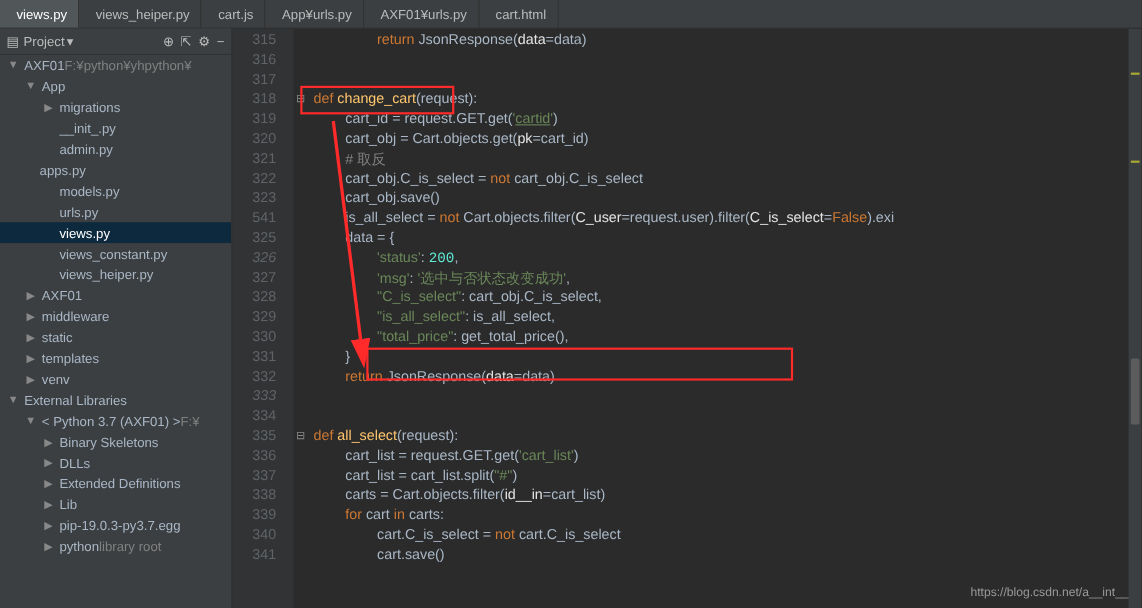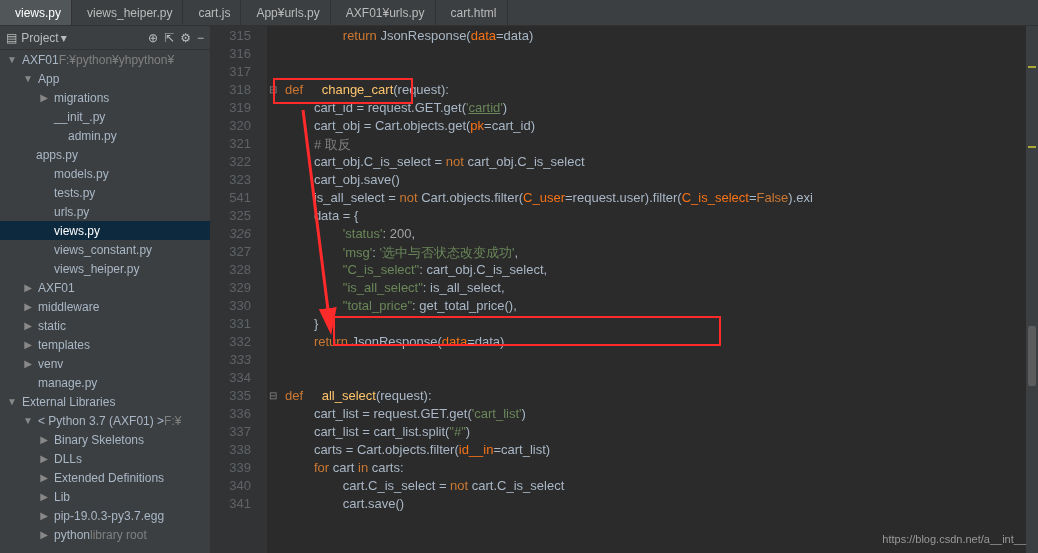--- a/index.html
+++ b/index.html
@@ -19,25 +19,25 @@
 .tree-row .tw { width:12px; display:inline-block; text-align:center; color:#888; font-size:10px; }
 .tree-row .ic { margin-right:4px; display:inline-flex; }
 .dim { color:#808080; }
 .editor { flex:1; background:#2b2b2b; position:relative; overflow:hidden; font-family:Consolas, monospace; font-size:13px; }
 .gutter { position:absolute; left:0; top:0; width:56px; background:#313335; height:100%; }
 .glyph { position:absolute; left:56px; top:0; width:18px; height:100%; }
 .lines { position:absolute; left:74px; top:0; right:0; }
 .ln { position:absolute; left:0; width:40px; text-align:right; color:#606366; }
 .code-line { position:absolute; left:0; white-space:pre; }
 .kw { color:#cc7832; }
-.fn { color:#ffc66d;margin-left:15px; }
+.fn { color:#ffc66d; }
 .str { color:#6a8759; }
 .str-u { color:#6a8759; text-decoration:underline; }
-.num { color:#a3a3a3; }
-.kwarg { color:#f97316; }
+.num { color:#5eead4;font-family:Liberation Mono, monospace; }
+.kwarg { color:#e5e5e5; }
 .comment { color:#808080; }
 .redbox { position:absolute; border:2px solid #ff2a2a; }
 .arrow-svg { position:absolute; pointer-events:none; }
 .watermark { position:absolute; right:12px; bottom:8px; color:#999; font-size:11px; font-family: Arial; }
 .fold { position:absolute; width:12px; height:12px; color:#888; font-size:10px; left:2px; }
 .scrollbar { position:absolute; right:0; top:0; width:12px; height:100%; background:#3c3f41; }
 .thumb { position:absolute; right:2px; width:8px; background:#5c5c5c; border-radius:2px; }
 .mark { position:absolute; right:2px; width:8px; height:2px; }
 </style>
 </head>
@@ -145,21 +145,21 @@
         <div class="tree-row" style="padding-left: 38px;">
           <span class="tw"></span>
           <span class="ic">
             <svg viewBox="0 0 16 16">
               <rect x="2" y="1" width="10" height="14" fill="#4a4a4a" rx="1"></rect>
               <text x="7" y="11" font-size="7" text-anchor="middle" fill="#8bc34a">PY</text>
             </svg>
           </span>
           <span>__init_.py</span>
         </div>
-        <div class="tree-row" style="padding-left: 52px;">
+        <div class="tree-row" style="padding-left: 38px;">
           <span class="tw"></span>
           <span class="ic">
             <svg viewBox="0 0 16 16">
               <rect x="2" y="1" width="10" height="14" fill="#4a4a4a" rx="1"></rect>
               <text x="7" y="11" font-size="7" text-anchor="middle" fill="#8bc34a">PY</text>
             </svg>
           </span>
           <span>admin.py</span>
         </div>
         <div class="tree-row" style="padding-left: 20px;">
@@ -183,30 +183,20 @@
           <span>models.py</span>
         </div>
         <div class="tree-row" style="padding-left: 38px;">
           <span class="tw"></span>
           <span class="ic">
             <svg viewBox="0 0 16 16">
               <rect x="2" y="1" width="10" height="14" fill="#4a4a4a" rx="1"></rect>
               <text x="7" y="11" font-size="7" text-anchor="middle" fill="#8bc34a">PY</text>
             </svg>
           </span>
-          <span>tests.py</span>
-        </div>
-        <div class="tree-row" style="padding-left: 38px;">
-          <span class="tw"></span>
-          <span class="ic">
-            <svg viewBox="0 0 16 16">
-              <rect x="2" y="1" width="10" height="14" fill="#4a4a4a" rx="1"></rect>
-              <text x="7" y="11" font-size="7" text-anchor="middle" fill="#8bc34a">PY</text>
-            </svg>
-          </span>
           <span>urls.py</span>
         </div>
         <div class="tree-row sel" style="padding-left: 38px;">
           <span class="tw"></span>
           <span class="ic">
             <svg viewBox="0 0 16 16">
               <rect x="2" y="1" width="10" height="14" fill="#4a4a4a" rx="1"></rect>
               <text x="7" y="11" font-size="7" text-anchor="middle" fill="#8bc34a">PY</text>
             </svg>
           </span>
@@ -269,30 +259,20 @@
           <span>templates</span>
         </div>
         <div class="tree-row" style="padding-left: 22px;">
           <span class="tw">▶</span>
           <span class="ic">
             <svg viewBox="0 0 16 16">
               <path fill="#b3735a" d="M1 3h5l1 1h8v9H1z"></path>
             </svg>
           </span>
           <span>venv</span>
-        </div>
-        <div class="tree-row" style="padding-left: 22px;">
-          <span class="tw"></span>
-          <span class="ic">
-            <svg viewBox="0 0 16 16">
-              <rect x="2" y="1" width="10" height="14" fill="#4a4a4a" rx="1"></rect>
-              <text x="7" y="11" font-size="7" text-anchor="middle" fill="#8bc34a">PY</text>
-            </svg>
-          </span>
-          <span>manage.py</span>
         </div>
         <div class="tree-row" style="padding-left: 6px;">
           <span class="tw">▼</span>
           <span class="ic">
             <svg viewBox="0 0 16 16">
               <rect x="2" y="2" width="3" height="12" fill="#4db6ac"></rect>
               <rect x="6" y="2" width="3" height="12" fill="#4db6ac"></rect>
               <rect x="10" y="2" width="3" height="12" fill="#4db6ac"></rect>
             </svg>
           </span>

